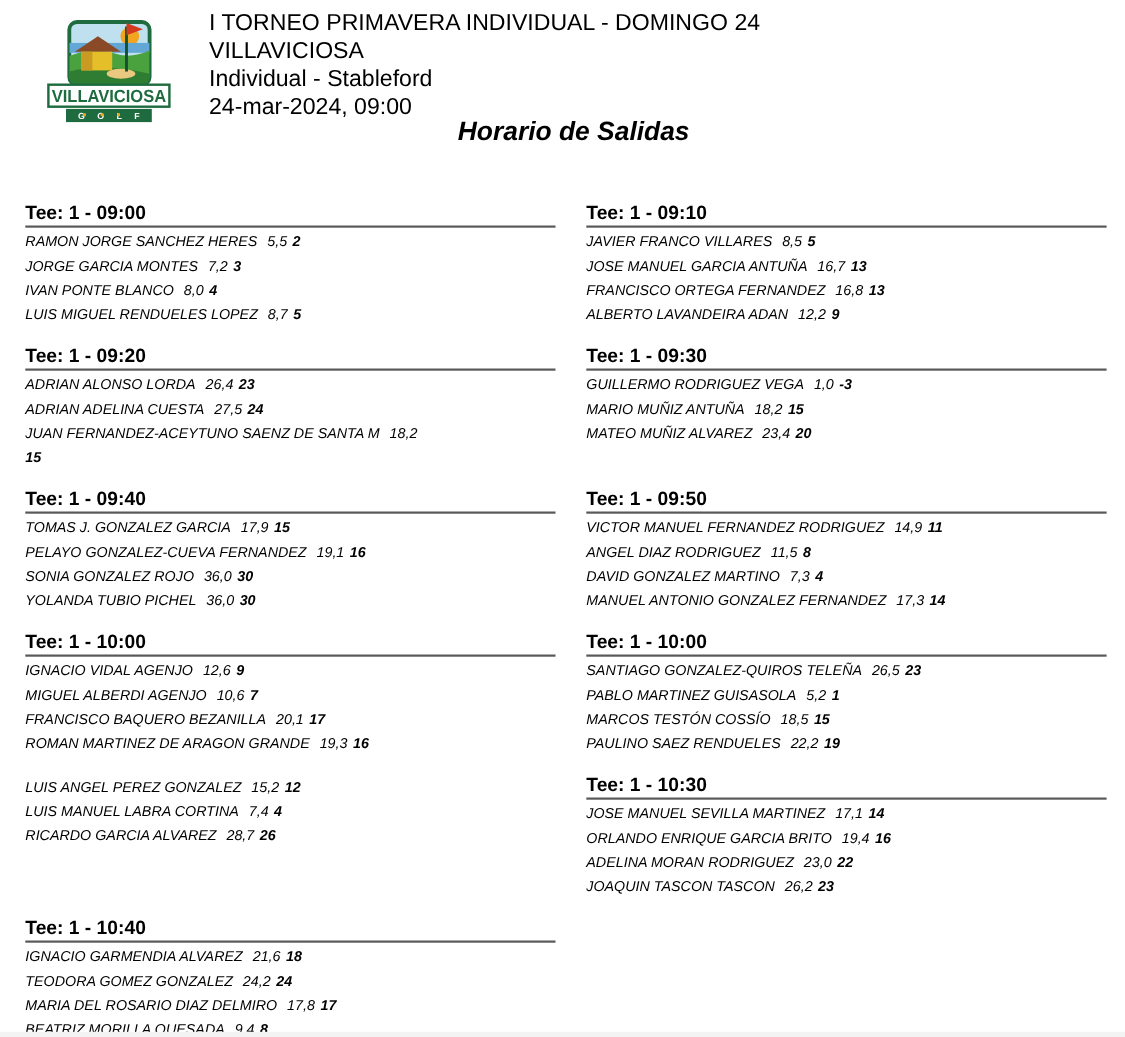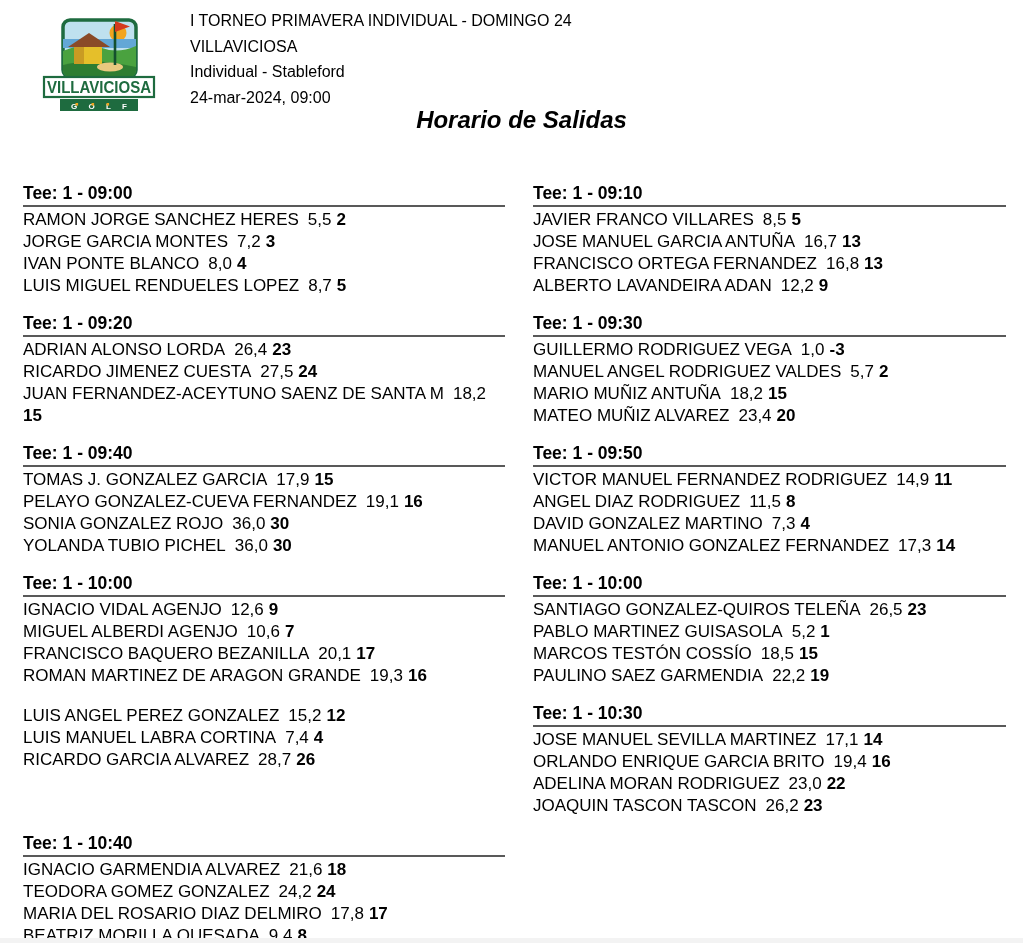--- a/index.html
+++ b/index.html
@@ -5,41 +5,41 @@
   html,body{margin:0;padding:0;}
   body{
     width:1023px;height:943px;background:#ffffff;overflow:hidden;
     font-family:"Liberation Sans", sans-serif;color:#000;
     -webkit-font-smoothing:antialiased;
   }
   .page{position:relative;width:1023px;height:943px;}
 
   
   .logo{position:absolute;left:42px;top:16px;width:114px;height:100px;}
-  .head{position:absolute;left:190px;top:8px;font-size:16px;line-height:25.5px;}
+  .head{position:absolute;left:190px;top:8px;font-size:21px;line-height:25.5px;}
   .head .line{white-space:nowrap;}
   .title{
     position:absolute;top:106px;left:12px;width:983px;margin:0;
     text-align:center;font-size:24px;font-weight:bold;font-style:italic;
     transform:translateX(18px);
   }
 
   
   .groups{
     position:absolute;top:183px;left:23px;
     display:grid;grid-template-columns:482px 473px;column-gap:28px;row-gap:16px;
     align-items:start;
   }
   .group{min-width:0;}
   .tee-h{
     margin:0;font-size:17.5px;font-weight:bold;line-height:21px;
     border-bottom:2px solid #595959;padding-bottom:1px;
   }
   .players{margin-top:2px;}
-  .player{font-size:17px;line-height:22px;}
+  .player{font-size:13px;line-height:22px;font-style:italic;}
   .nh{white-space:nowrap;}
   .hcp{margin-left:9px;}
   .phcp{margin-left:5px;font-weight:bold;}
   .phcp.block{display:block;margin-left:0;}
 
   .bottom-strip{
     position:absolute;left:0;bottom:0;width:1023px;height:5px;background:#f3f3f3;
   }
 </style>
 </head>
@@ -114,32 +114,31 @@
 
   <div class="player"><span class="nh"><span class="pname">ALBERTO LAVANDEIRA ADAN</span><span class="hcp">12,2</span></span><b class="phcp">9</b></div>
 </div>
   </section>
 
   <section class="group">
     <h2 class="tee-h">Tee: 1 - 09:20</h2>
     <div class="players">
   <div class="player"><span class="nh"><span class="pname">ADRIAN ALONSO LORDA</span><span class="hcp">26,4</span></span><b class="phcp">23</b></div>
 
-  <div class="player"><span class="nh"><span class="pname">RICARDO JIMENEZ CUESTA</span><span class="hcp">27,5</span></span><b class="phcp">24</b></div>
+  <div class="player"><span class="nh"><span class="pname">ADRIAN ADELINA CUESTA</span><span class="hcp">27,5</span></span><b class="phcp">24</b></div>
 
   <div class="player"><span class="nh"><span class="pname">JUAN FERNANDEZ-ACEYTUNO SAENZ DE SANTA M</span><span class="hcp">18,2</span></span><b class="phcp block">15</b></div>
 </div>
   </section>
 
   <section class="group">
     <h2 class="tee-h">Tee: 1 - 09:30</h2>
     <div class="players">
   <div class="player"><span class="nh"><span class="pname">GUILLERMO RODRIGUEZ VEGA</span><span class="hcp">1,0</span></span><b class="phcp">-3</b></div>
 
-  <div class="player"><span class="nh"><span class="pname">MANUEL ANGEL RODRIGUEZ VALDES</span><span class="hcp">5,7</span></span><b class="phcp">2</b></div>
 
   <div class="player"><span class="nh"><span class="pname">MARIO MUÑIZ ANTUÑA</span><span class="hcp">18,2</span></span><b class="phcp">15</b></div>
 
   <div class="player"><span class="nh"><span class="pname">MATEO MUÑIZ ALVAREZ</span><span class="hcp">23,4</span></span><b class="phcp">20</b></div>
 </div>
   </section>
 
   <section class="group">
     <h2 class="tee-h">Tee: 1 - 09:40</h2>
     <div class="players">
@@ -181,21 +180,21 @@
 
   <section class="group">
     <h2 class="tee-h">Tee: 1 - 10:00</h2>
     <div class="players">
   <div class="player"><span class="nh"><span class="pname">SANTIAGO GONZALEZ-QUIROS TELEÑA</span><span class="hcp">26,5</span></span><b class="phcp">23</b></div>
 
   <div class="player"><span class="nh"><span class="pname">PABLO MARTINEZ GUISASOLA</span><span class="hcp">5,2</span></span><b class="phcp">1</b></div>
 
   <div class="player"><span class="nh"><span class="pname">MARCOS TESTÓN COSSÍO</span><span class="hcp">18,5</span></span><b class="phcp">15</b></div>
 
-  <div class="player"><span class="nh"><span class="pname">PAULINO SAEZ GARMENDIA</span><span class="hcp">22,2</span></span><b class="phcp">19</b></div>
+  <div class="player"><span class="nh"><span class="pname">PAULINO SAEZ RENDUELES</span><span class="hcp">22,2</span></span><b class="phcp">19</b></div>
 </div>
   </section>
 
   <section class="group">
     <div class="players">
   <div class="player"><span class="nh"><span class="pname">LUIS ANGEL PEREZ GONZALEZ</span><span class="hcp">15,2</span></span><b class="phcp">12</b></div>
 
   <div class="player"><span class="nh"><span class="pname">LUIS MANUEL LABRA CORTINA</span><span class="hcp">7,4</span></span><b class="phcp">4</b></div>
 
 

